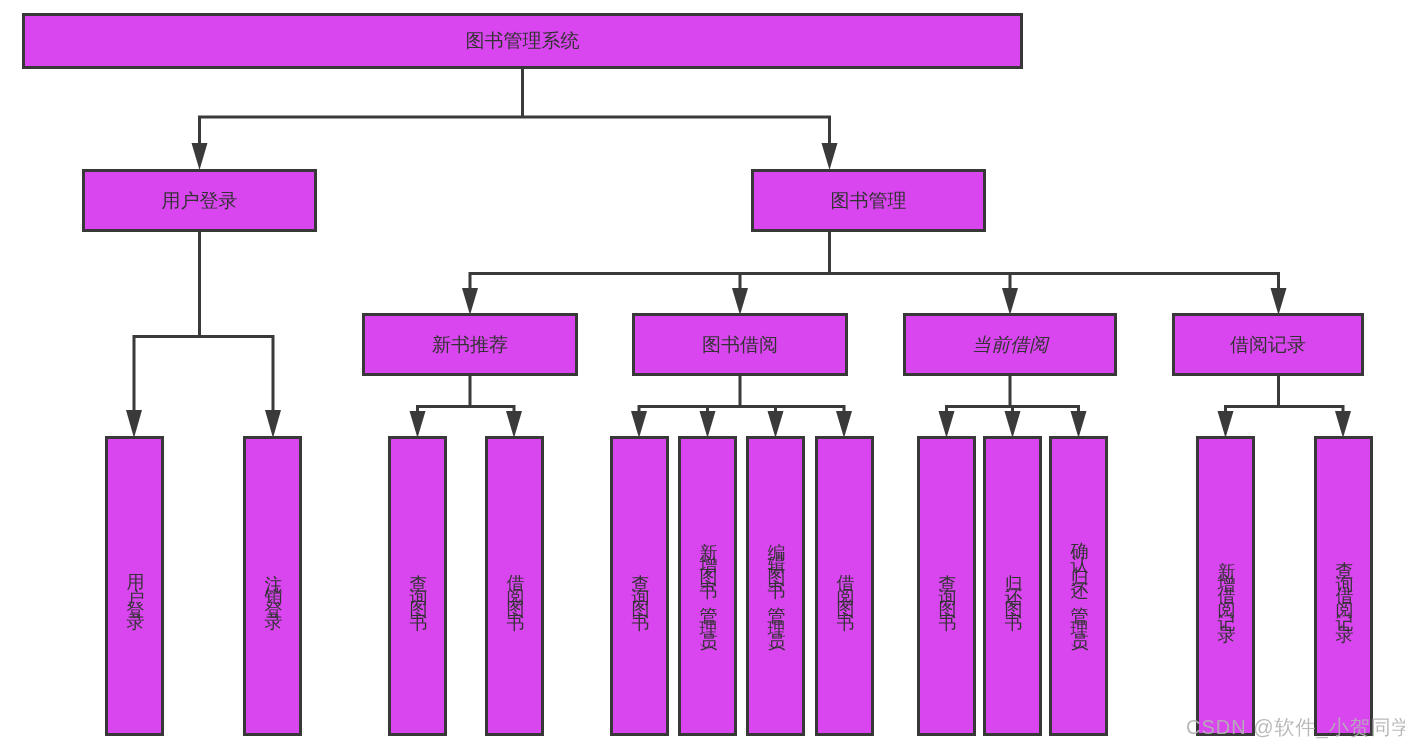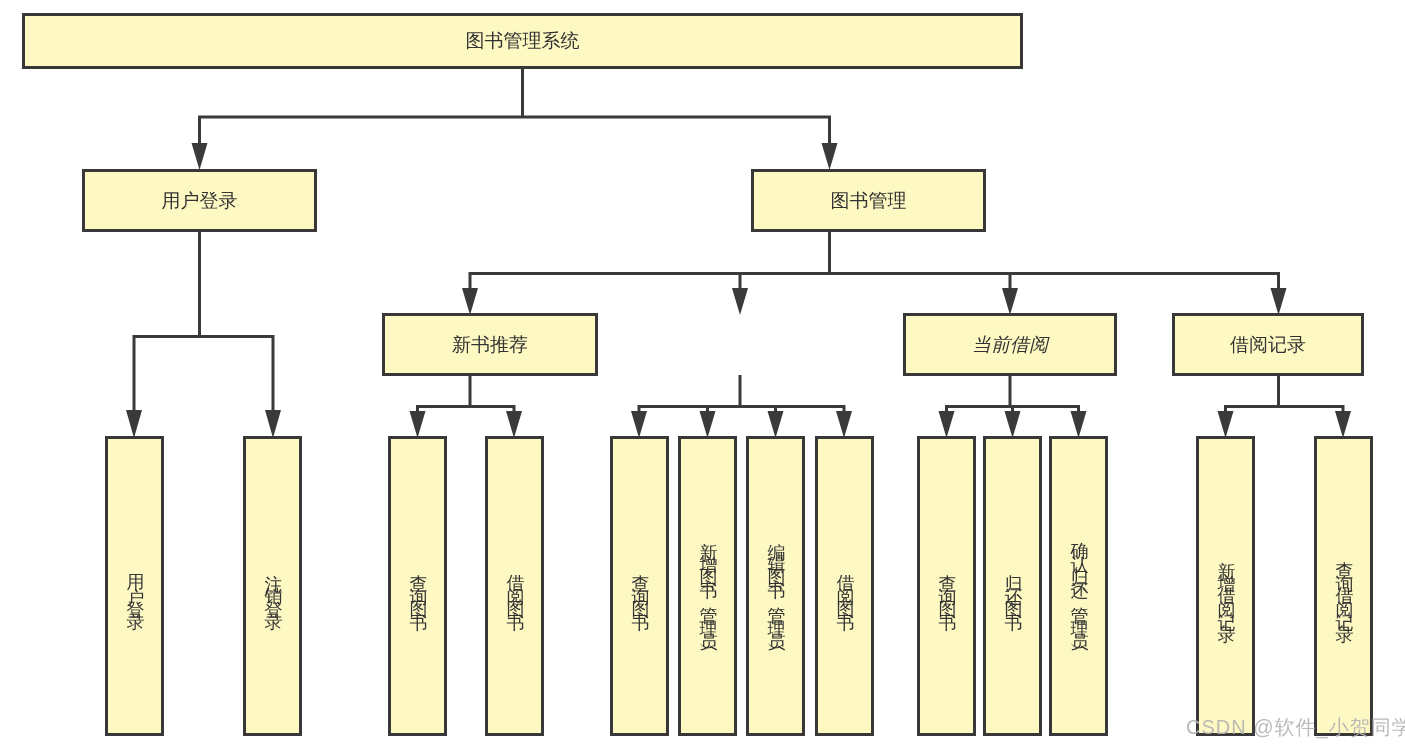--- a/index.html
+++ b/index.html
@@ -20,21 +20,21 @@
     left: 0;
     top: 0;
     width: 1405px;
     height: 747px;
     z-index: 1;
   }
   .node {
     position: absolute;
     box-sizing: border-box;
     border: 3px solid #383838;
-    background: #fef9c3;
+    background: #d946ef;
     display: flex;
     align-items: center;
     justify-content: center;
     color: #333333;
     z-index: 2;
   }
   .node-root {
     left: 22px; top: 13px; width: 1001px; height: 56px;
     font-size: 19px;
   }
@@ -125,22 +125,25 @@
     <span>图书管理系统</span>
   </div>
 
   <div class="node node-l2" style="left:82px;">
     <span>用户登录</span>
   </div>
   <div class="node node-l2" style="left:712px;margin-left:39px;">
     <span>图书管理</span>
   </div>
 
-  <div class="node node-l3" style="left:382px;width:216px;">
+  <div class="node node-l3" style="left:362px;width:216px;">
     <span>新书推荐</span>
+  </div>
+  <div class="node node-l3" style="left:632px;width:216px;">
+    <span>图书借阅</span>
   </div>
   <div class="node node-l3" style="left:903px;width:214px;font-style:italic;">
     <span>当前借阅</span>
   </div>
   <div class="node node-l3" style="left:1172px;width:192px;">
     <span>借阅记录</span>
   </div>
 
   <div class="node leaf" style="left:105px;">
     <span class="vtext">用户登录</span>

